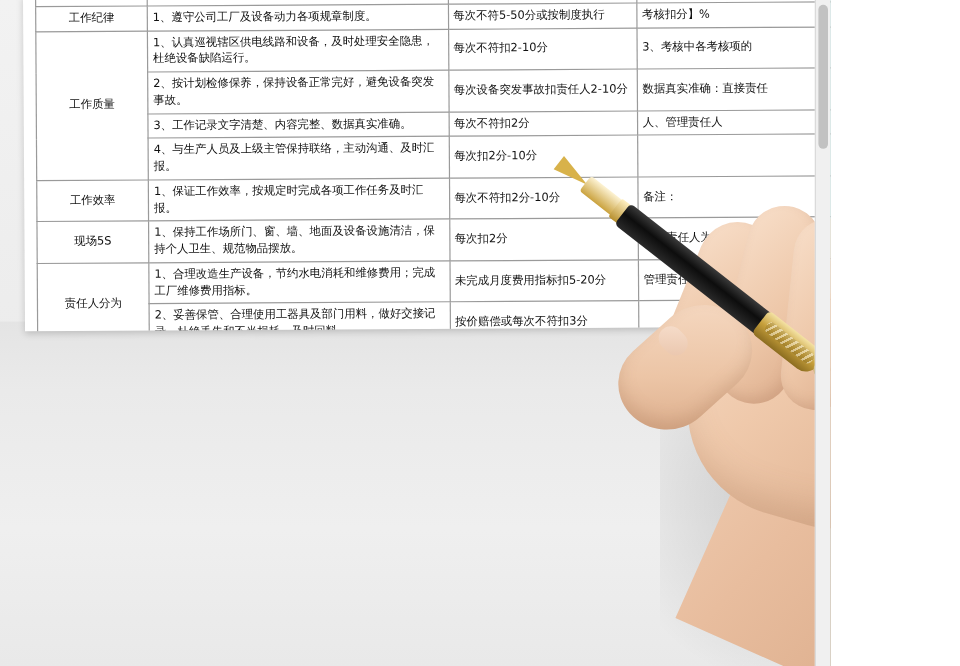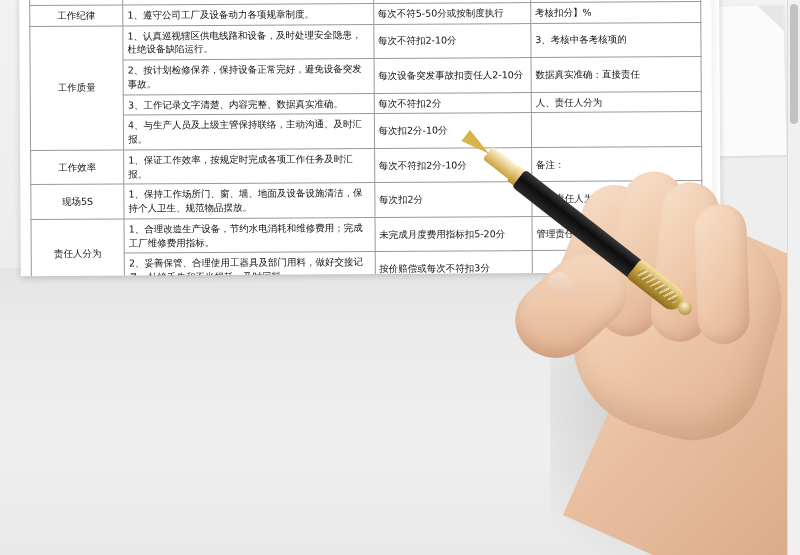--- a/index.html
+++ b/index.html
@@ -9,21 +9,21 @@
   body {
     width: 800px;
     height: 555px;
     overflow: hidden;
     background: #ffffff;
     font-family: "Liberation Sans", sans-serif;
   }
 
   #page {
     position: relative;
-    width: 800px;
+    width: 692px;
     height: 555px;
     background: #0f766e;
     overflow: hidden;
   }
 
   
   .photo-bg {
     position: absolute;
     left: 0;
     top: 0;
@@ -322,21 +322,21 @@
 
           <tr>
             <td class="c-desc cell-top">2、按计划检修保养，保持设备正常完好，避免设备突发事故。</td>
             <td class="c-std cell-top">每次设备突发事故扣责任人2-10分</td>
             <td class="c-note cell-top">数据真实准确：直接责任</td>
           </tr>
 
           <tr>
             <td class="c-desc">3、工作记录文字清楚、内容完整、数据真实准确。</td>
             <td class="c-std">每次不符扣2分</td>
-            <td class="c-note">人、责任人分为</td>
+            <td class="c-note">人、管理责任人</td>
           </tr>
 
           <tr>
             <td class="c-desc">4、与生产人员及上级主管保持联络，主动沟通、及时汇报。</td>
             <td class="c-std">每次扣2分-10分</td>
             <td class="c-note"></td>
           </tr>
 
           <tr>
             <td class="c-item">工作效率</td>

